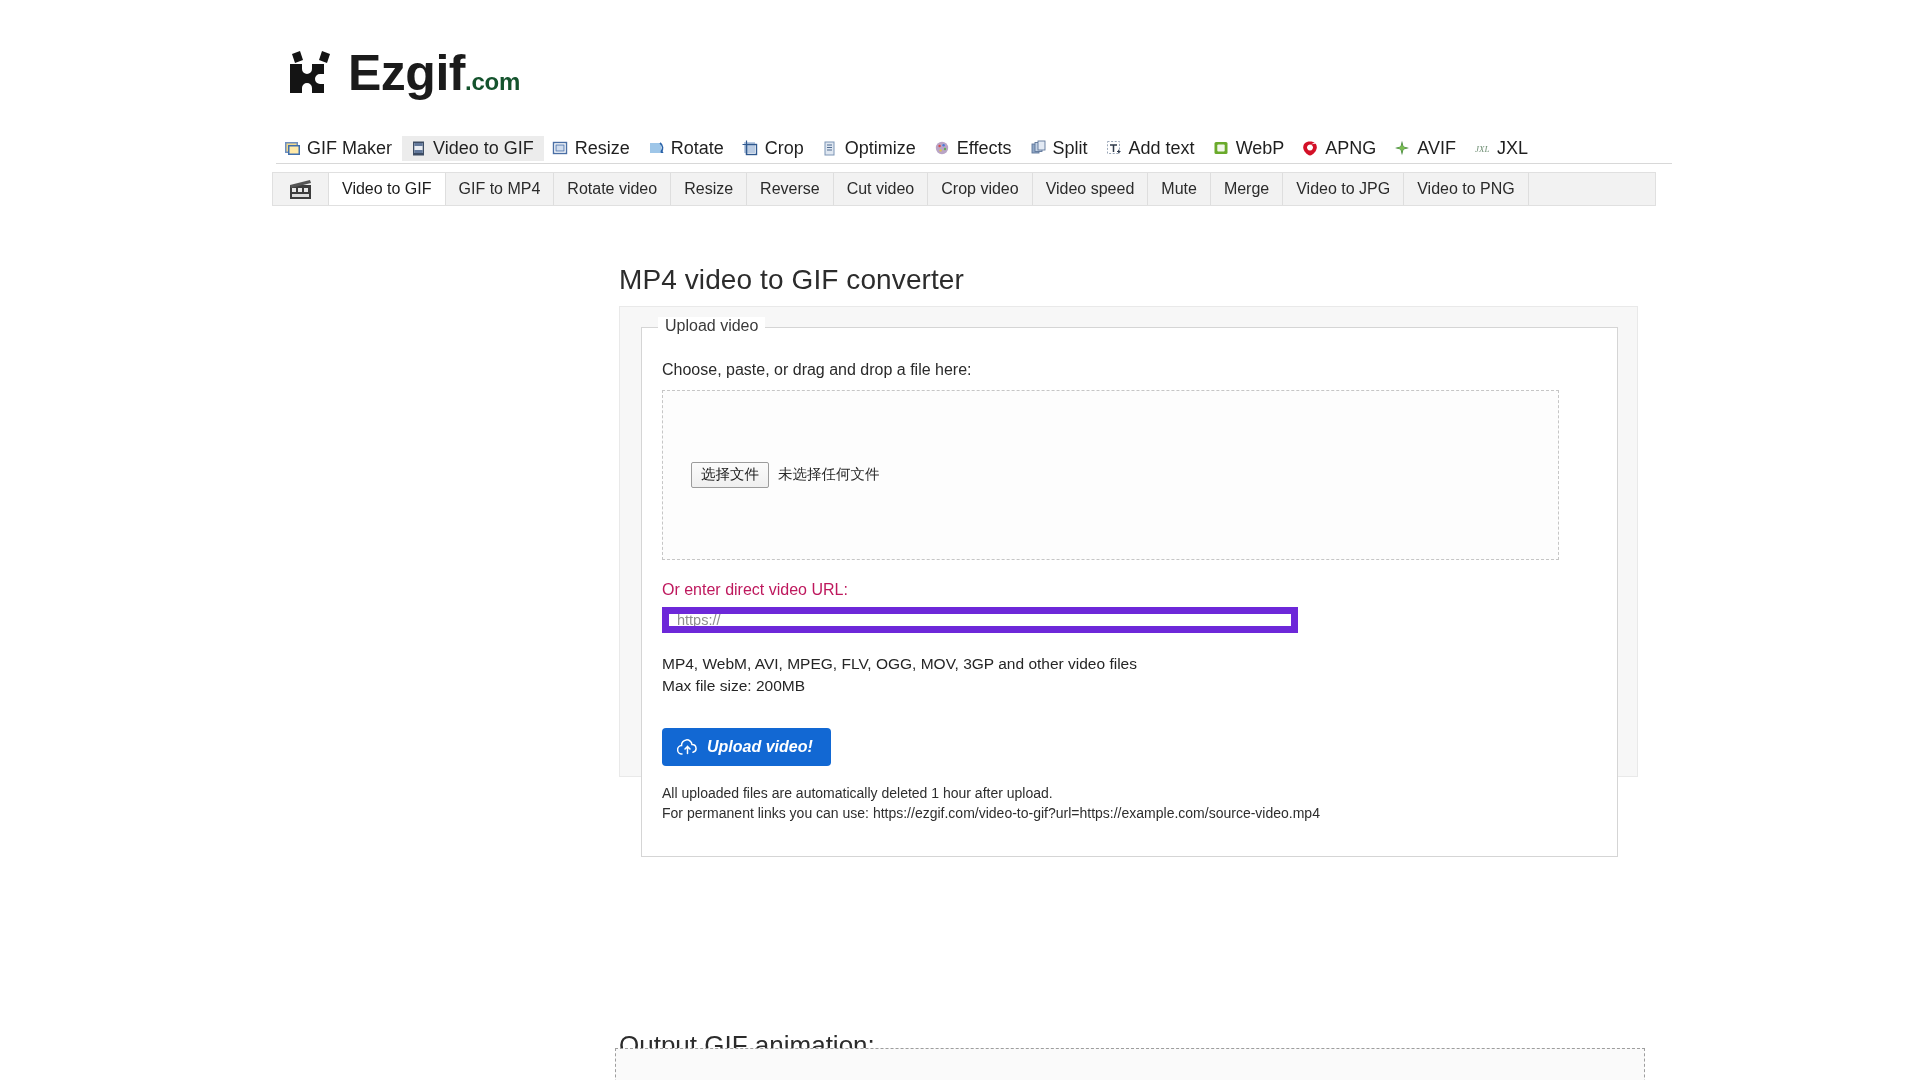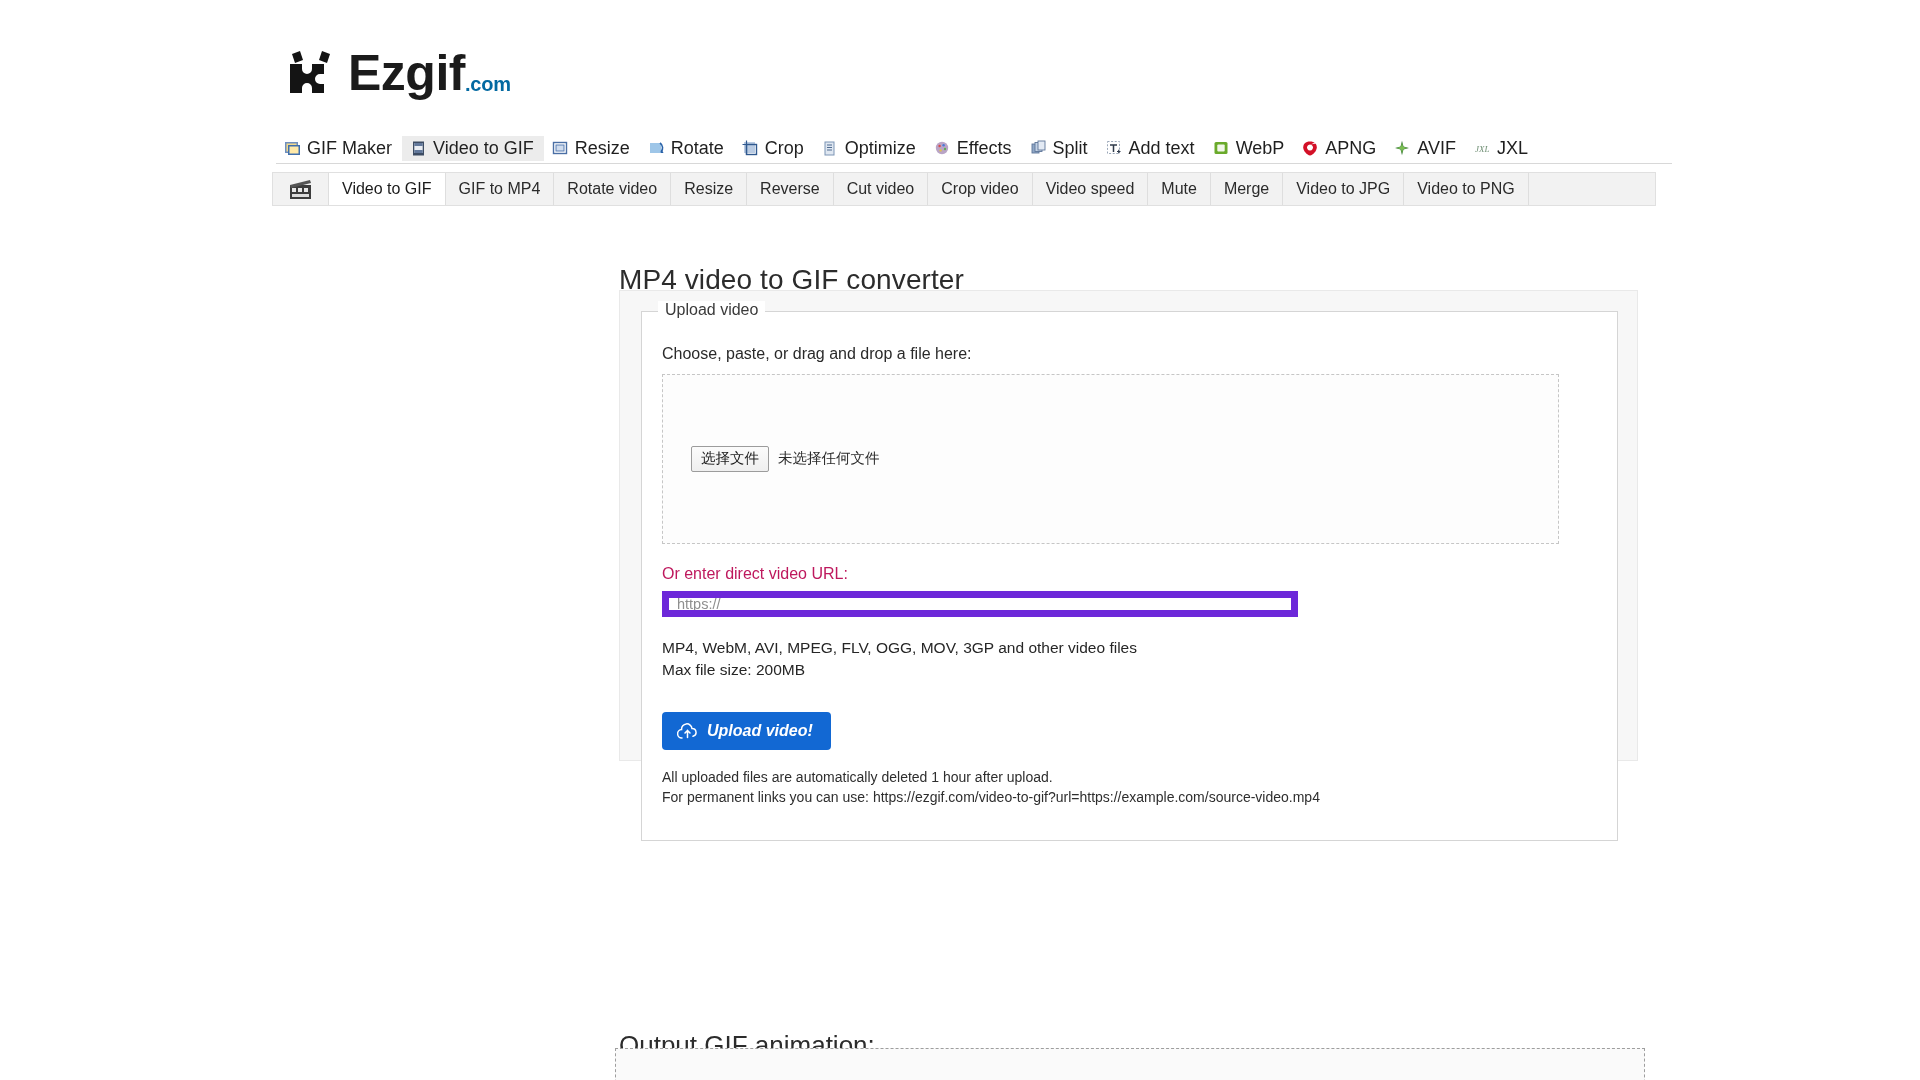--- a/index.html
+++ b/index.html
@@ -31,23 +31,23 @@
     font-family: "Liberation Sans", sans-serif;
     font-size: 50px;
     font-weight: 700;
     color: #1b1b1b;
     letter-spacing: -0.5px;
     line-height: 1;
     position: relative;
     top: 2px;
   }
   .logo-tld {
-    font-size: 20px;
+    font-size: 24px;
     font-weight: 700;
-    color: #0369a1;
+    color: #14532d;
     letter-spacing: -0.2px;
   }
 
   
   .mainnav {
     position: absolute;
     left: 276px; top: 136px;
     width: 1396px;
     height: 28px;
     display: flex;
@@ -107,21 +107,21 @@
     position: absolute;
     left: 619px; top: 245px;
     font-size: 28px;
     color: #2c2c2c;
     font-weight: 400;
     letter-spacing: 0.1px;
   }
 
   .panel {
     position: absolute;
-    left: 619px; top: 290px;
+    left: 619px; top: 306px;
     width: 1019px;
     height: 471px;
     background: #f7f7f7;
     border: 1px solid #e9e9e9;
   }
 
   .fieldset {
     position: absolute;
     left: 21px; top: 20px;
     width: 977px;

